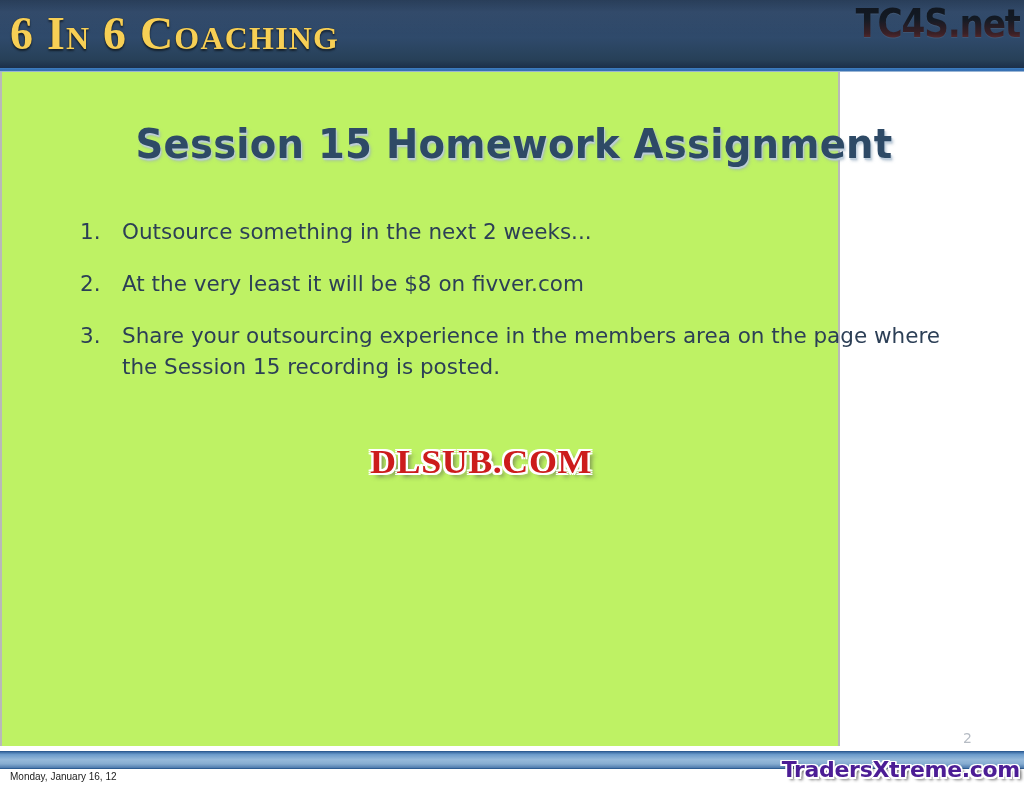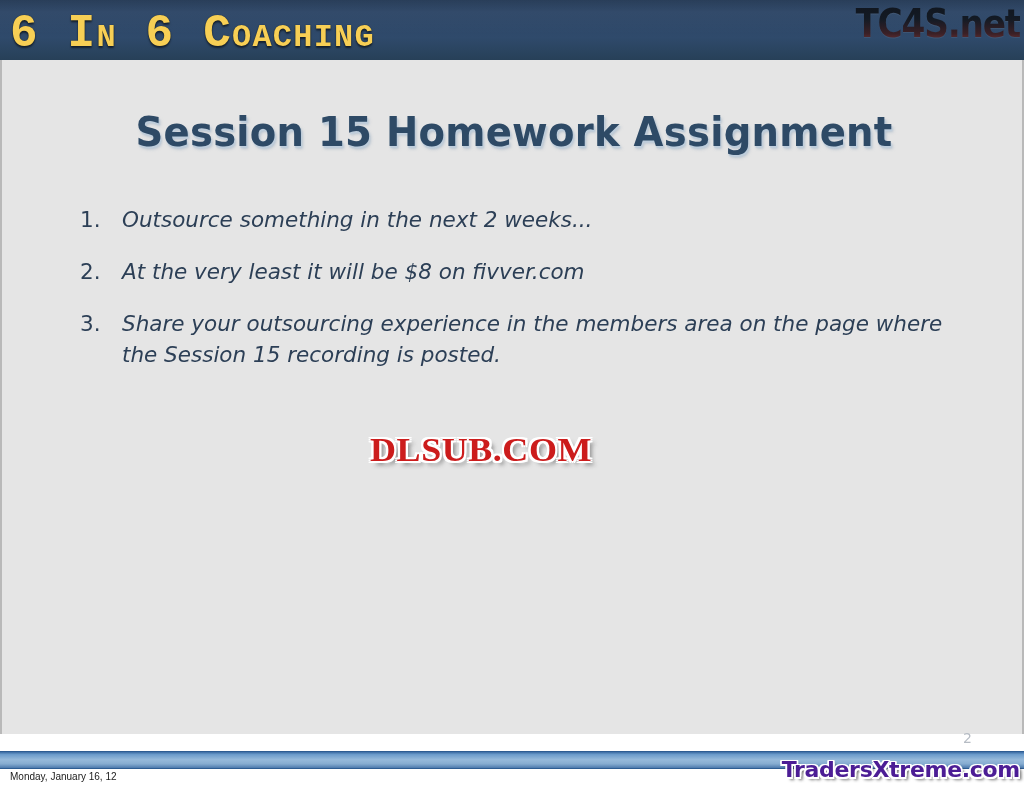--- a/index.html
+++ b/index.html
@@ -42,21 +42,21 @@
     left: 0; top: 0;
     width: 100%;
     height: 34px;
     background: linear-gradient(to bottom, rgba(255,255,255,0.055), rgba(255,255,255,0));
     pointer-events: none;
   }
   .header-title {
     position: absolute;
     left: 10px;
     top: 5px;
-    font-family: Liberation Mono, monospace;
+    font-family: Liberation Serif, serif;
     font-size: 46px;
     font-weight: bold;
     font-variant: small-caps;
     letter-spacing: 1.2px;
     color: #f2c council;
     color: #f5c council;
     color: #f7cf55;
     text-shadow: 0 2px 2px rgba(0,0,0,0.55), 0 0 1px rgba(0,0,0,0.6);
     white-space: nowrap;
     line-height: 58px;
@@ -85,24 +85,24 @@
     top: 68px;
     width: 1024px;
     height: 4px;
     background: linear-gradient(to bottom, #3f7ec0 0%, #2f6bb0 60%, #c9d6e4 100%);
   }
 
   
   .content-frame {
     position: absolute;
     left: 0;
-    top: 60px;
-    width: 1024px;
+    top: 72px;
+    width: 840px;
     height: 674px;
-    background: #e5e5e5;
+    background: #bef264;
     border-left: 2px solid #b9b9b9;
     border-right: 2px solid #b9b9b9;
     box-sizing: border-box;
   }
 
   .slide-title {
     position: absolute;
     left: 0;
     top: 48px;
     width: 1024px;
@@ -138,21 +138,20 @@
   .body-list li .num {
     position: absolute;
     left: 0;
     top: 0;
     width: 30px;
     text-align: left;
     color: #2c3f56;
   }
   .body-list li .txt {
     display: block;
-    font-style: italic;
   }
 
   
   .dlsub-watermark {
     position: absolute;
     left: 368px;
     top: 371px;
     font-family: "Liberation Serif", "DejaVu Serif", serif;
     font-size: 34px;
     font-weight: bold;

